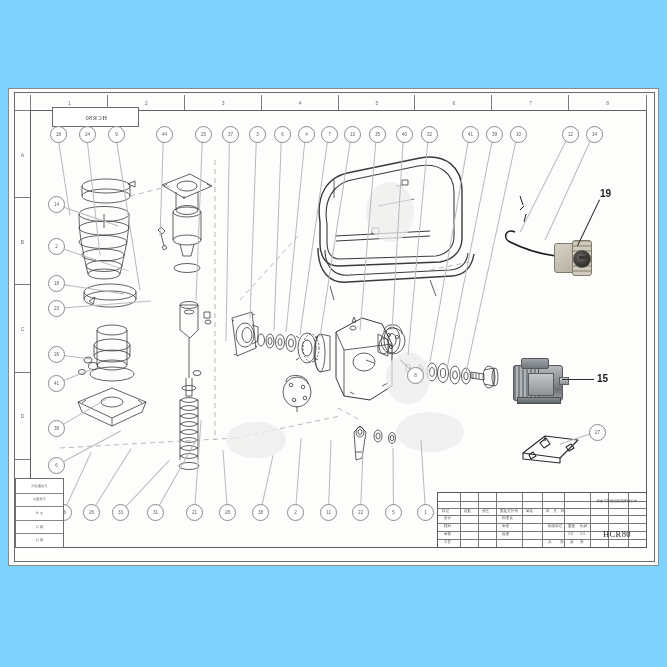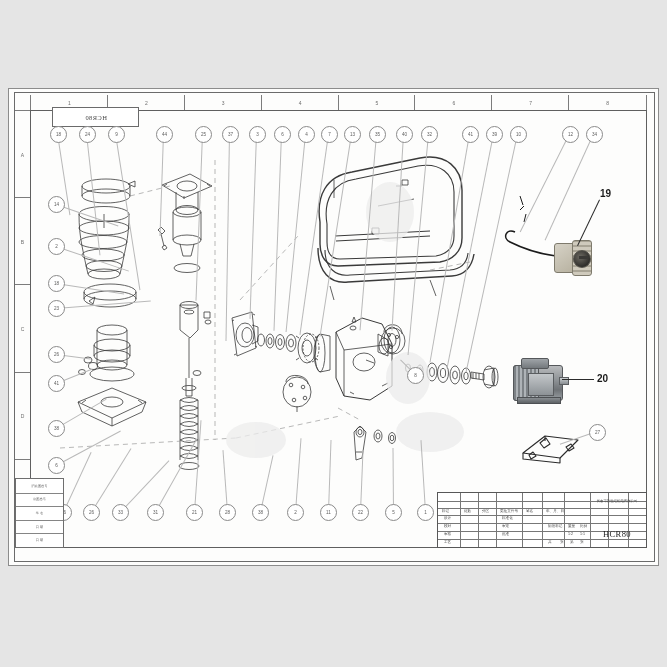--- a/index.html
+++ b/index.html
@@ -1,17 +1,17 @@
 <!DOCTYPE html>
 <html><head>
 <meta charset="utf-8">
 <style>
   html,body{margin:0;padding:0;background:#ffffff;}
   body{width:667px;height:667px;overflow:hidden;font-family:"Liberation Sans",sans-serif;}
-  #page{position:relative;width:667px;height:667px;background:#e5e5e5;}
+  #page{position:relative;width:667px;height:667px;background:#7dd3fc;}
 
   
   .scan{position:absolute;left:8px;top:88px;width:651px;height:478px;background:#fdfdfc;}
   .scan:before{content:"";position:absolute;inset:0;box-shadow:0 0 0 1px #8c8c8c inset;}
 
   
   .frame-outer{position:absolute;left:14px;top:92px;width:639px;height:468px;border:1px solid #6b6b6b;}
   .frame-inner{position:absolute;left:30px;top:110px;width:615px;height:436px;border:1px solid #5f5f5f;}
 
   
@@ -425,21 +425,21 @@
       <div class="balloon" style="left: 417px; top: 504px;">1</div>
       <div class="lead" style="left: 596.5px; top: 431.5px; width: 38.5811px; transform: rotate(161.095deg);"></div>
       <div class="balloon" style="left: 589px; top: 424px;">27</div>
       <div class="lead" style="left: 414.5px; top: 374.5px; width: 20.5061px; transform: rotate(-135deg);"></div>
       <div class="balloon" style="left: 407px; top: 367px;">8</div>
     </div>
   <div id="plabel-layer">
       <div class="pline" style="left: 600px; top: 200px; width: 50.9902px; transform: rotate(115.56deg);"></div>
       <div class="plabel" style="left: 600px; top: 188px;">19</div>
       <div class="pline" style="left: 594px; top: 380px; width: 32px; transform: rotate(180deg);"></div>
-      <div class="plabel" style="left: 597px; top: 373px;">20</div>
+      <div class="plabel" style="left: 597px; top: 373px;">15</div>
     </div>
 
   <div class="revblock">
       <div class="rev-txt" style="top: 4.8px;">旧底图总号</div>
       <div class="rev-h" style="top: 13.6px;"></div>
       <div class="rev-txt" style="top: 18.4px;">底图总号</div>
       <div class="rev-h" style="top: 27.2px;"></div>
       <div class="rev-txt" style="top: 32px;">签  名</div>
       <div class="rev-h" style="top: 40.8px;"></div>
       <div class="rev-txt" style="top: 45.6px;">日  期</div>

